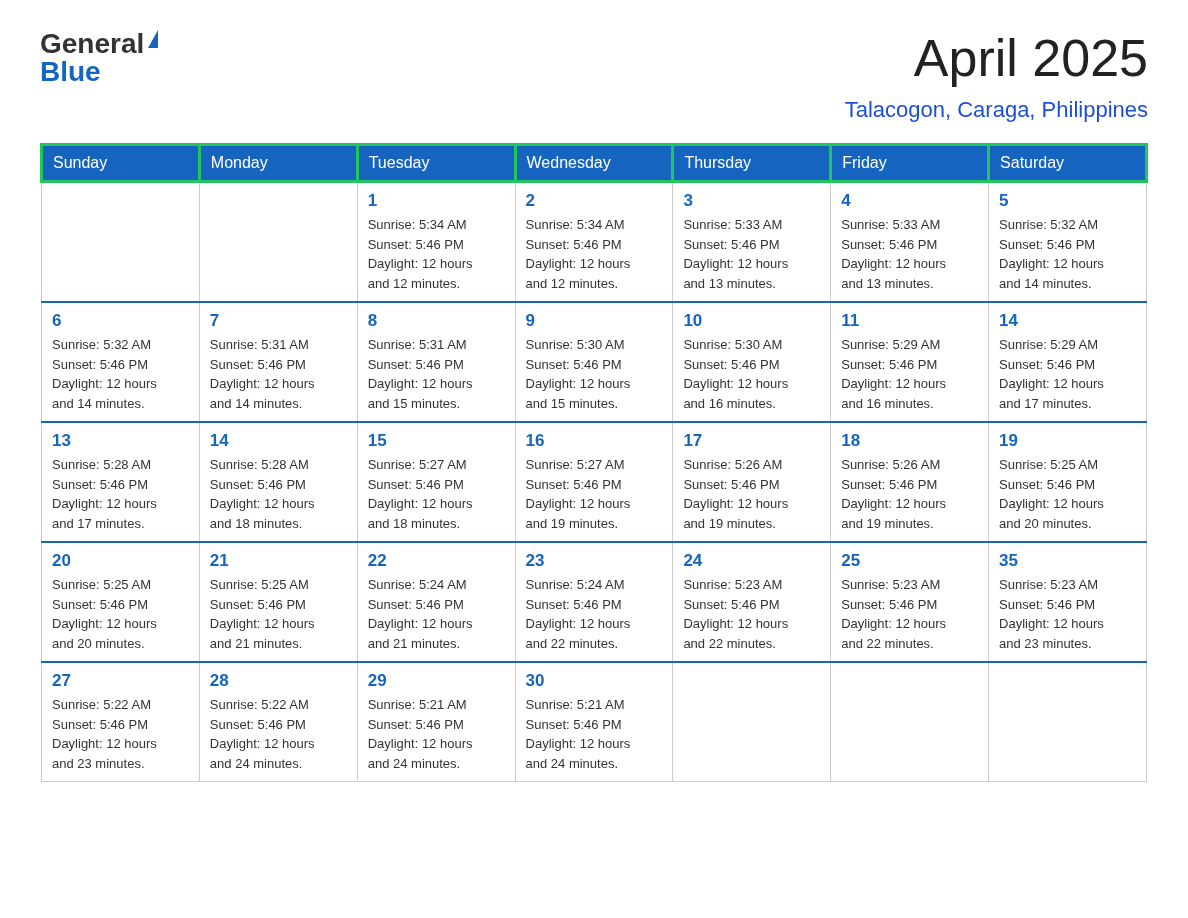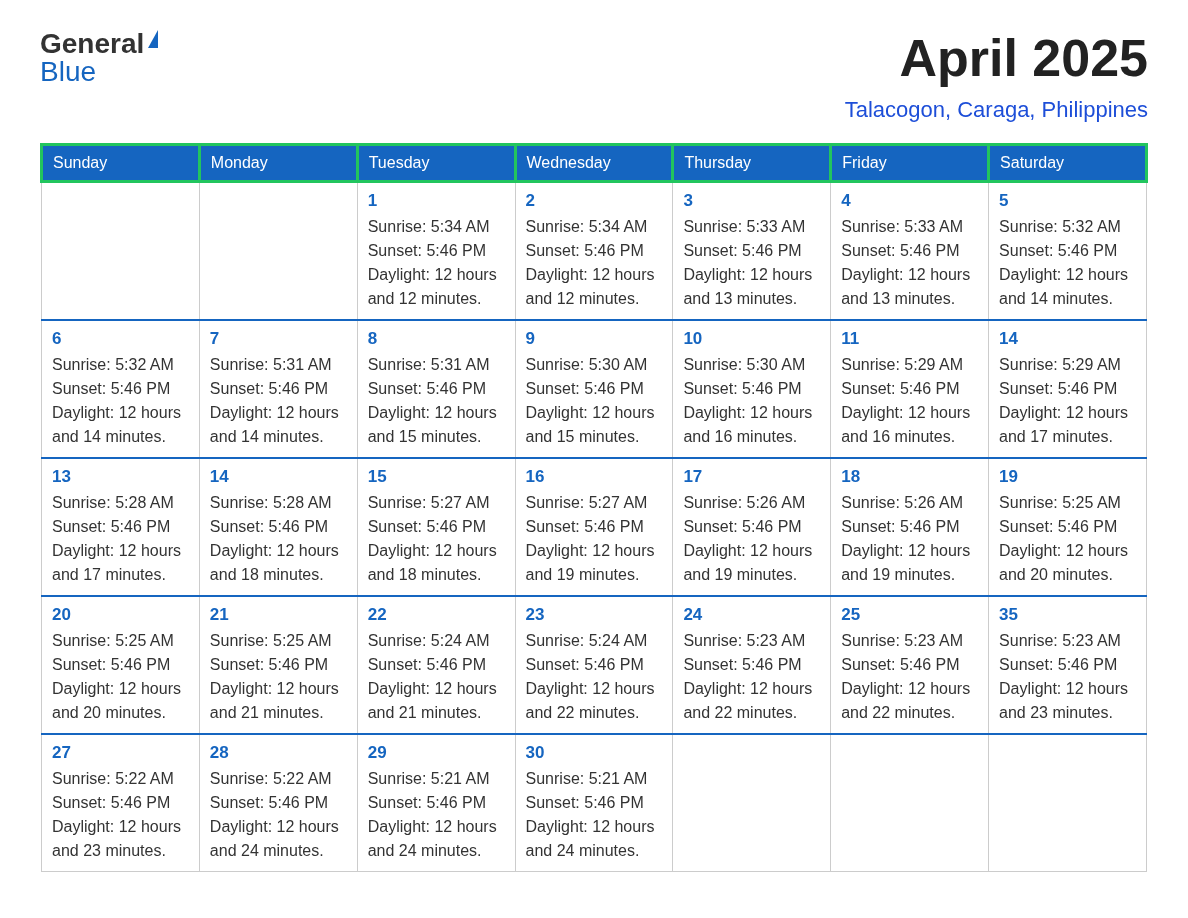--- a/index.html
+++ b/index.html
@@ -22,39 +22,39 @@
       align-items: flex-start;
     }
     .logo-general {
       font-size: 28px;
       font-weight: bold;
       color: #333;
       line-height: 1;
     }
     .logo-blue {
       font-size: 28px;
-      font-weight: normal;
+      font-weight: bold;
       color: #1565c0;
       line-height: 1;
     }
     .logo-triangle {
       display: inline-block;
       width: 0;
       height: 0;
       border-left: 10px solid transparent;
       border-bottom: 18px solid #1565c0;
       margin-left: 4px;
       vertical-align: middle;
     }
     .title-block {
       text-align: right;
     }
     .month-title {
       font-size: 52px;
-      font-weight: bold;
+      font-weight: normal;
       color: #222;
       line-height: 1.1;
     }
     .location-title {
       font-size: 22px;
       color: #1d4ed8;
       margin-top: 10px;
     }
     .calendar {
       width: 100%;
@@ -83,21 +83,21 @@
       background: #fff;
     }
     .day-number {
       font-size: 17px;
       color: #1565c0;
       font-weight: bold;
       display: block;
       margin-bottom: 4px;
     }
     .day-info {
-      font-size: 16px;
+      font-size: 13px;
       color: #333;
       line-height: 1.5;
     }
     .row-divider td {
       border-top: 2px solid #1565c0;
     }
   </style>
 </head>
 <body>
 

